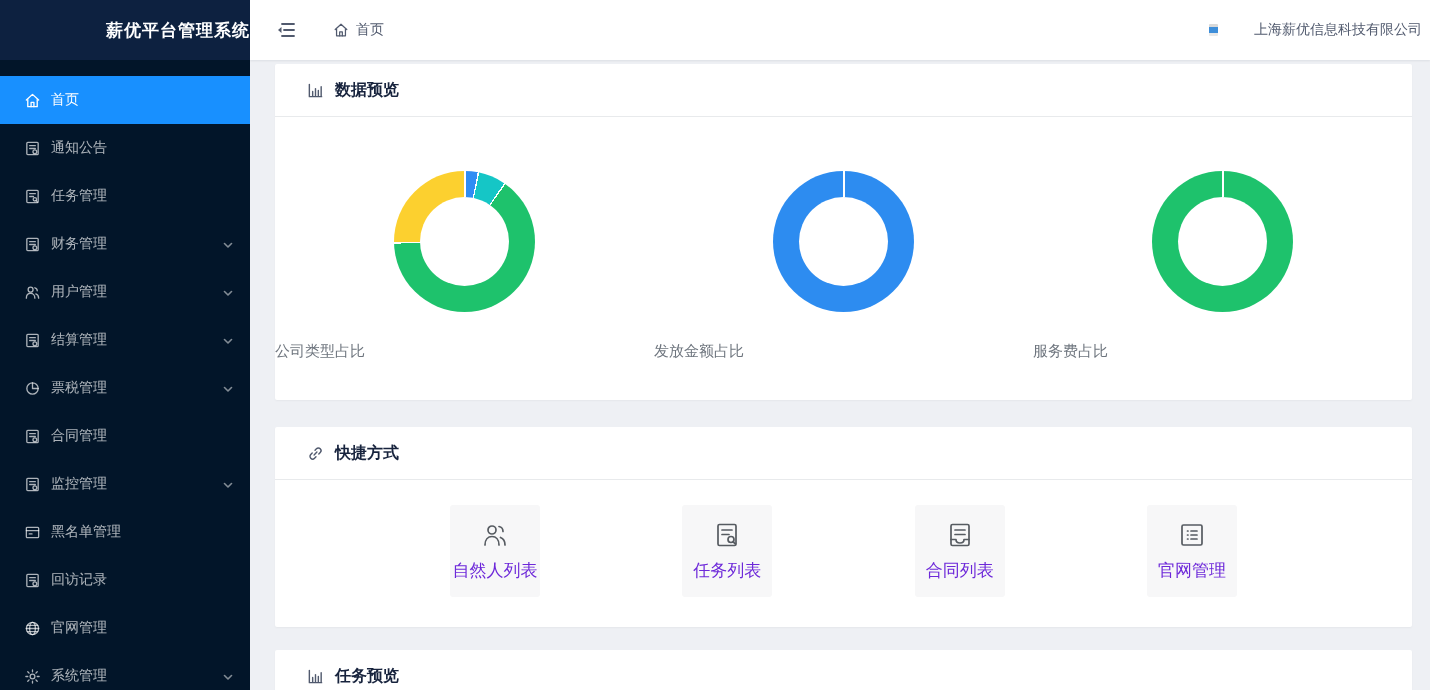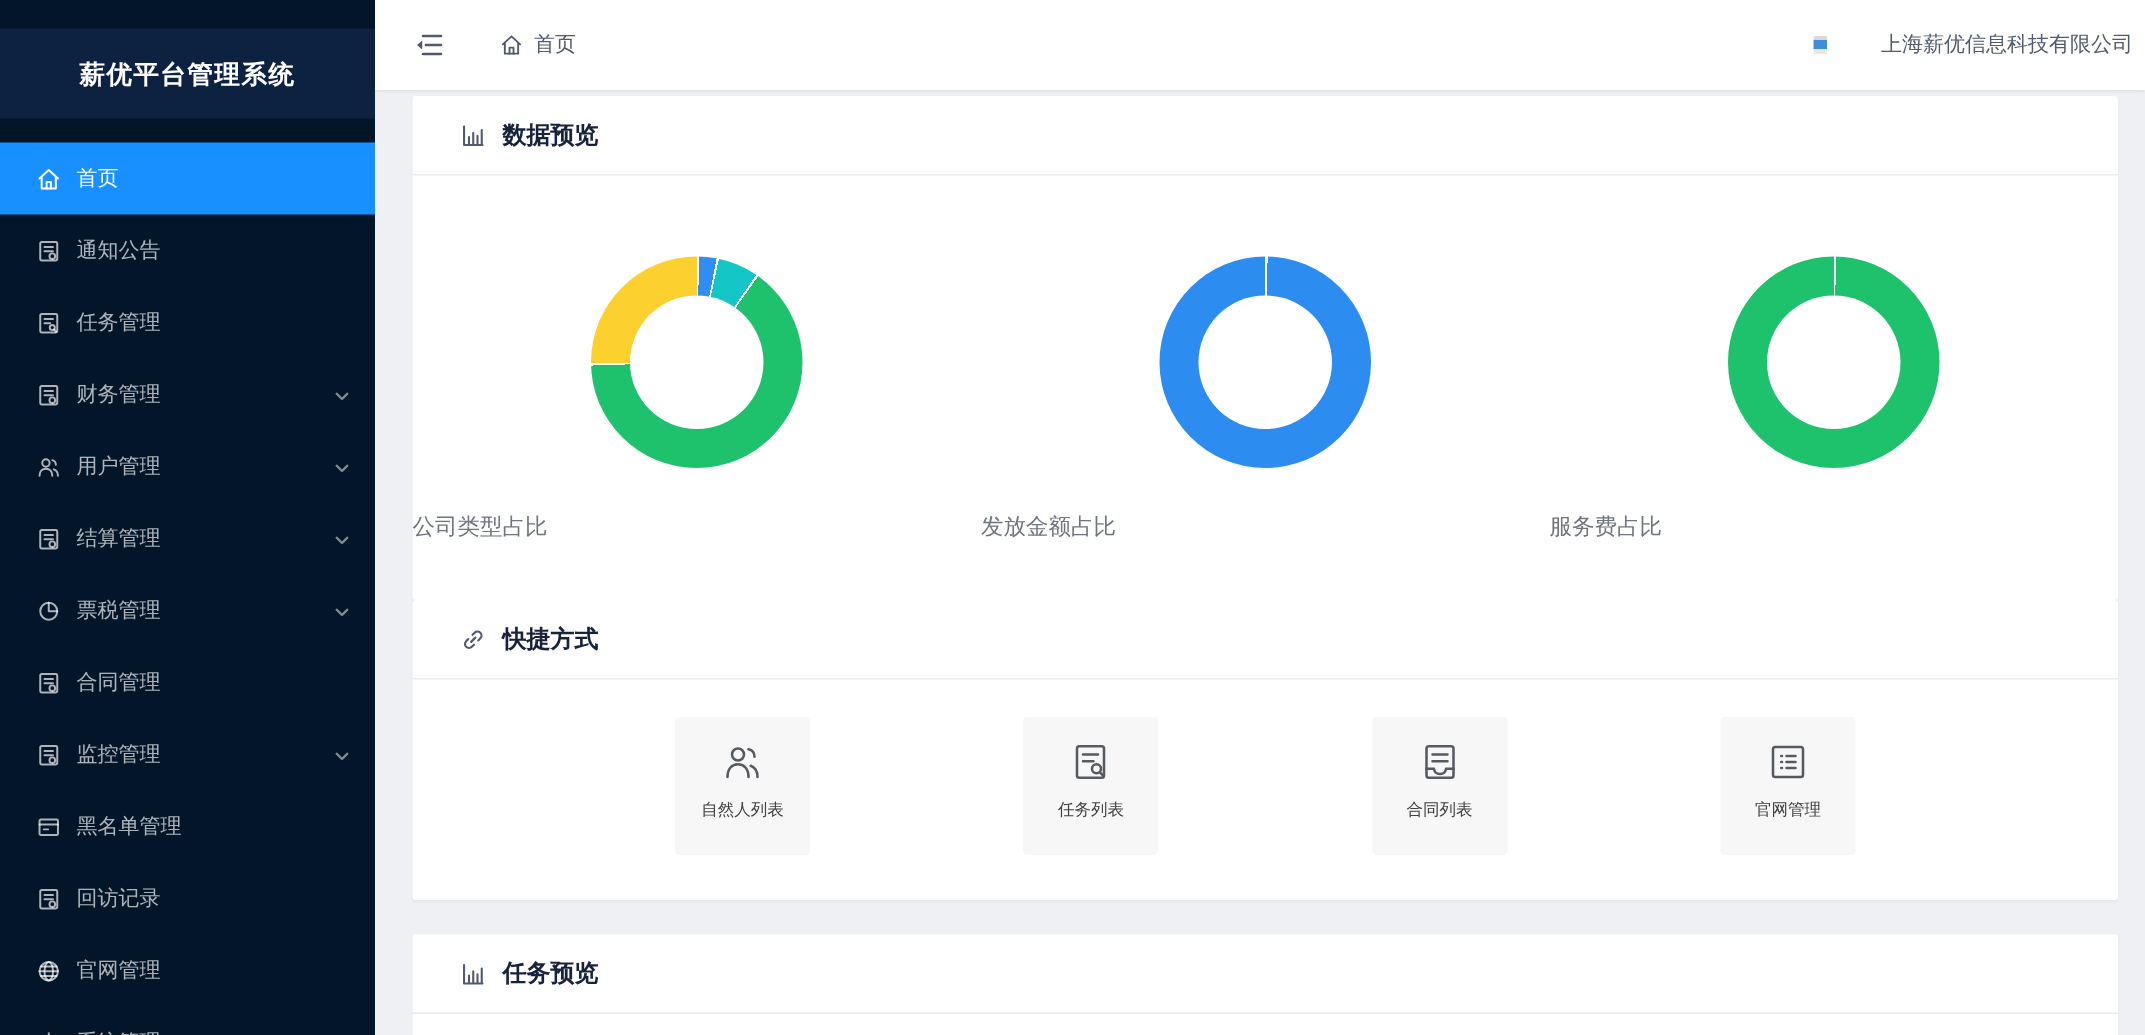--- a/index.html
+++ b/index.html
@@ -1,21 +1,21 @@
 <!DOCTYPE html>
 <html><head>
 <meta charset="utf-8">
 <style>
   * { margin:0; padding:0; box-sizing:border-box; }
   html,body { width:1430px; height:690px; overflow:hidden;
     font-family:"Liberation Sans","DejaVu Sans",sans-serif; background:#eef0f4; }
 
   
   .sidebar { position:fixed; left:0; top:0; bottom:0; width:250px; background:#021529; z-index:20; }
-  .logo { height:60px; background:#0d2140; display:flex; align-items:center; justify-content:center;margin-top:19px; }
+  .logo { height:60px; background:#0d2140; display:flex; align-items:center; justify-content:flex-end; }
   .logo-title { color:#fff; font-size:17px; font-weight:bold; letter-spacing:1px; }
   .menu { padding-top:16px; }
   .menu-item { height:48px; display:flex; align-items:center; padding:0 16px 0 24px;
     color:rgba(255,255,255,.68); font-size:14px; cursor:pointer; }
   .menu-item.active { background:#1890ff; color:#fff; }
   .menu-item .mi-icon { width:17px; height:17px; margin-right:10px; flex:0 0 17px; display:flex; }
   .menu-item .mi-icon svg { width:17px; height:17px; stroke:currentColor; fill:none;
     stroke-width:1.4; stroke-linecap:round; stroke-linejoin:round; }
   .menu-item .mi-label { flex:1; }
   .menu-item .chev { width:12px; height:12px; opacity:.75; }
@@ -47,28 +47,28 @@
     stroke-linecap:round; stroke-linejoin:round; }
   .card-title { font-size:16px; font-weight:bold; color:#17233d; }
 
   #card-data { margin-top:4px; height:336px; }
   .chart-row { display:flex; }
   .chart-col { flex:1; text-align:left; }
   .donut { width:141px; height:141px; border-radius:50%; margin:54px auto 0; position:relative; }
   .donut::after { content:""; position:absolute; inset:26px; background:#fff; border-radius:50%; }
   .donut-label { margin-top:30px; font-size:15px; color:#6e757e; }
 
-  #card-shortcut { height:200px; }
+  #card-shortcut { margin-top:27px; height:200px; }
   .shortcut-row { display:flex; justify-content:space-between; padding:0 175px; margin-top:25px; }
   .shortcut-card { width:90px; height:92px; background:#f7f7f8; border-radius:3px; cursor:pointer;
     display:flex; flex-direction:column; align-items:center; }
   .shortcut-card .sc-icon { margin-top:15px; width:30px; height:30px; color:#565b61; display:flex; }
   .shortcut-card .sc-icon svg { width:30px; height:30px; stroke:currentColor; fill:none; stroke-width:1.7;
     stroke-linecap:round; stroke-linejoin:round; }
-  .shortcut-card .sc-label { margin-top:9px; font-size:11px; color:#404040; }
+  .shortcut-card .sc-label { margin-top:9px; font-size:17px; color:#6d28d9; }
 
   #card-task { margin-top:23px; height:120px; }
 </style>
 </head>
 <body>
 
 <aside class="sidebar">
   <div class="logo">
     <span class="logo-title">薪优平台管理系统</span>
   </div>

